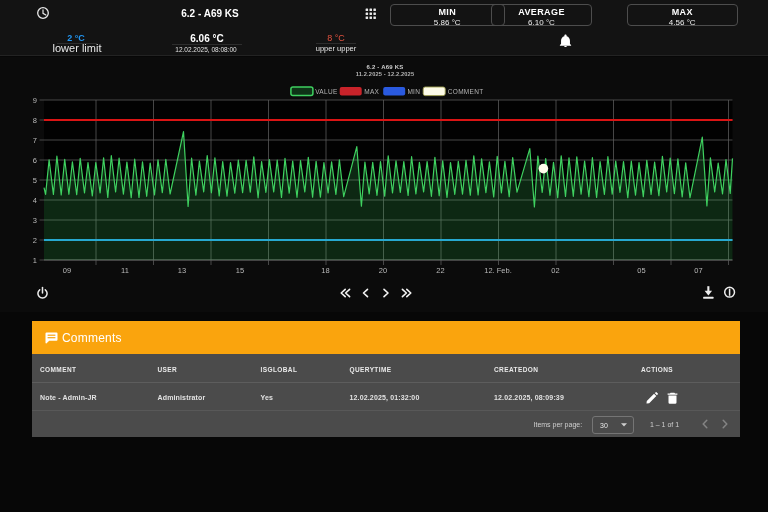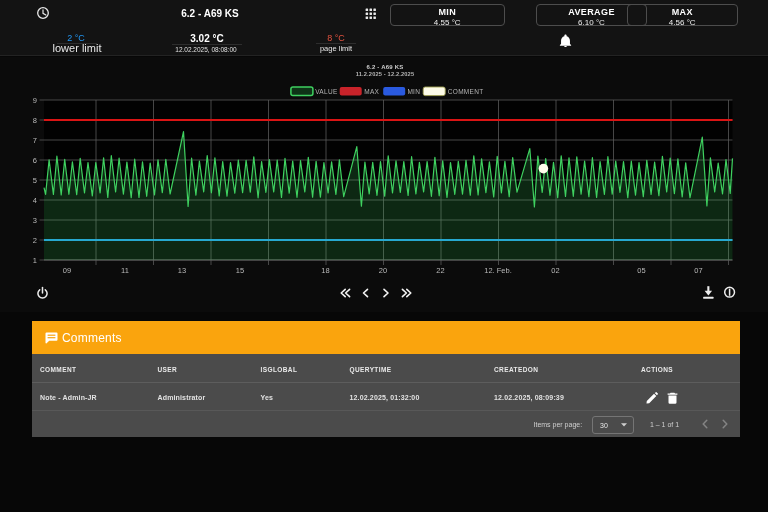--- a/index.html
+++ b/index.html
@@ -116,39 +116,39 @@
 <rect x="0.6" y="4.5" width="2.5" height="2.5" rx="0.4"></rect>
       <rect x="4.5" y="4.5" width="2.5" height="2.5" rx="0.4"></rect>
       <rect x="8.4" y="4.5" width="2.5" height="2.5" rx="0.4"></rect>
 <rect x="0.6" y="8.4" width="2.5" height="2.5" rx="0.4"></rect>
       <rect x="4.5" y="8.4" width="2.5" height="2.5" rx="0.4"></rect>
       <rect x="8.4" y="8.4" width="2.5" height="2.5" rx="0.4"></rect>
 </g>
   </svg>
 <div class="statbox" style="left:390px;width:114.5px">
     <div class="l">MIN</div>
-    <div class="v">4.55 °C</div>
+    <div class="v">5.86 °C</div>
   </div>
-<div class="statbox" style="left:536px;width:111px">
+<div class="statbox" style="left:491px;width:101px">
     <div class="l">AVERAGE</div>
     <div class="v">6.10 °C</div>
   </div>
 <div class="statbox" style="left:627px;width:110.5px">
     <div class="l">MAX</div>
     <div class="v">4.56 °C</div>
   </div>
-<div class="abs cv" style="left:76px;top:38px;font-size:9px;font-weight:normal;color:#2196f3">2 °C</div>
+<div class="abs cv" style="left:76px;top:38px;font-size:9px;font-weight:bold;color:#2196f3">2 °C</div>
 <div class="abs" style="left:57px;top:42.5px;width:40px;height:1px;background:#2d2d2d"></div>
 <div class="abs cv" style="left:77px;top:48px;font-size:11px;color:#e8e8e8">lower limit</div>
-<div class="abs cv" style="left:207px;top:37.8px;font-size:10px;font-weight:bold;color:#fff">3.02 °C</div>
+<div class="abs cv" style="left:207px;top:37.8px;font-size:10px;font-weight:bold;color:#fff">6.06 °C</div>
 <div class="abs" style="left:172px;top:43.7px;width:70px;height:1px;background:#2d2d2d"></div>
 <div class="abs cv" style="left:206px;top:48.7px;font-size:6.5px;color:#e0e0e0">12.02.2025, 08:08:00</div>
 <div class="abs cv" style="left:336px;top:38px;font-size:9px;font-weight:normal;color:#e2523f">8 °C</div>
 <div class="abs" style="left:316px;top:42.5px;width:40px;height:1px;background:#2d2d2d"></div>
-<div class="abs cv" style="left:336px;top:48px;font-size:7.5px;color:#e8e8e8">page limit</div>
+<div class="abs cv" style="left:336px;top:48px;font-size:7.5px;color:#e8e8e8">upper upper</div>
 <svg class="abs" width="13" height="13" viewBox="0 0 13 13" style="left:559px;top:34px">
 <path d="M6.5,0.6 c-0.65,0 -1.15,0.5 -1.15,1.15 v0.5 c-2.1,0.55 -3.3,2.3 -3.3,4.5 v3.1 l-1.2,1.4 v0.45 h11.3 v-0.45 l-1.2,-1.4 v-3.1 c0,-2.2 -1.2,-3.95 -3.3,-4.5 v-0.5 c0,-0.65 -0.5,-1.15 -1.15,-1.15 z" fill="#fff"></path>
 <path d="M5.1,12 a1.45,1.45 0 0 0 2.8,0 z" fill="#fff"></path>
 </svg>
 <div class="card">
     <div class="chead"></div>
   </div>
 <svg class="abs" width="13" height="12" viewBox="0 0 13 12" style="left:44.5px;top:332px">
 <path d="M1.5,0.5 h10 a1,1 0 0 1 1,1 v6.2 a1,1 0 0 1 -1,1 H4.2 L1.6,11.2 c-0.5,0.4 -1.1,0.1 -1.1,-0.5 V1.5 a1,1 0 0 1 1,-1 z" fill="#fff"></path>
 <rect x="2.6" y="2.6" width="7.8" height="1.2" fill="#FAA40D"></rect>

